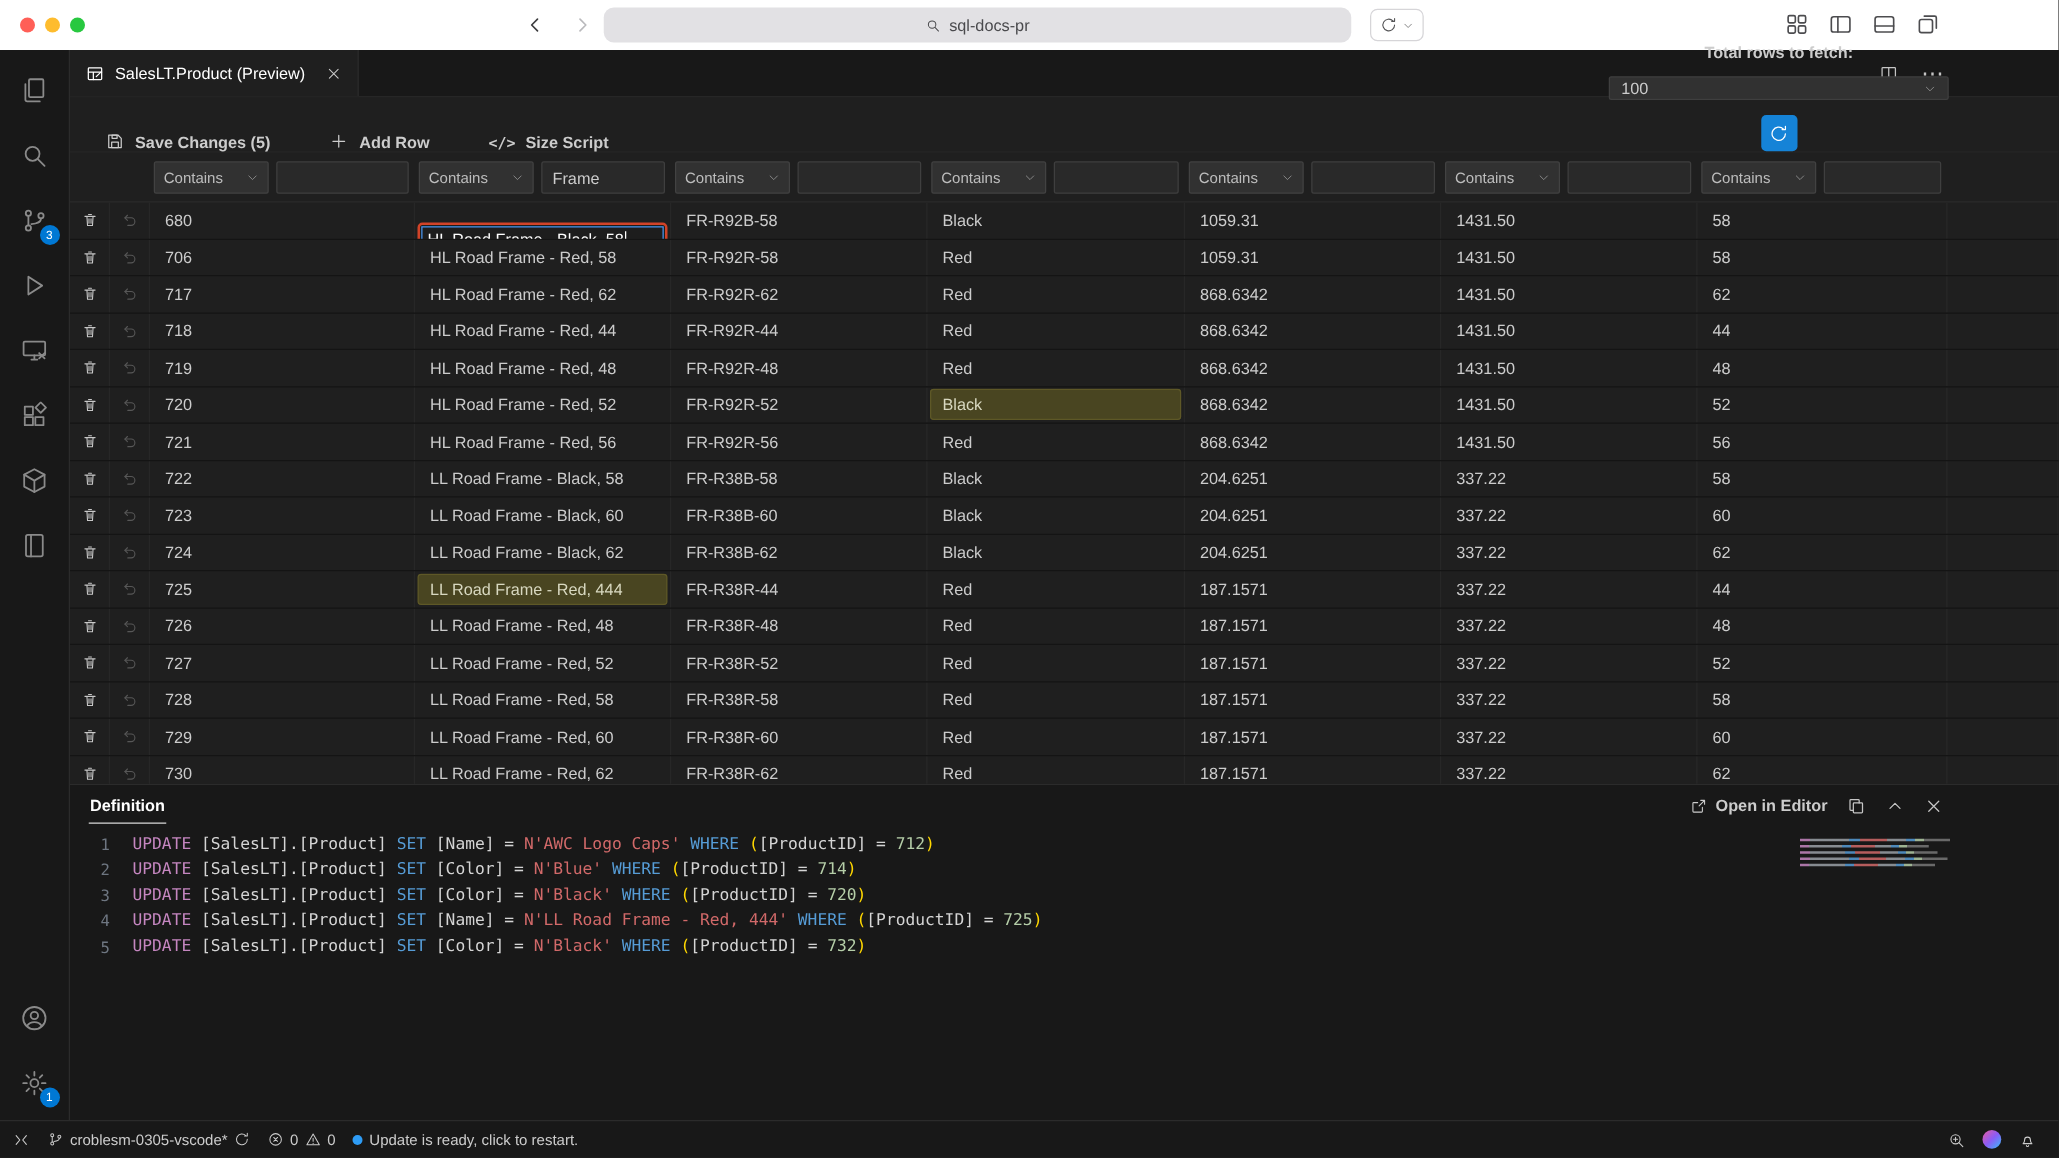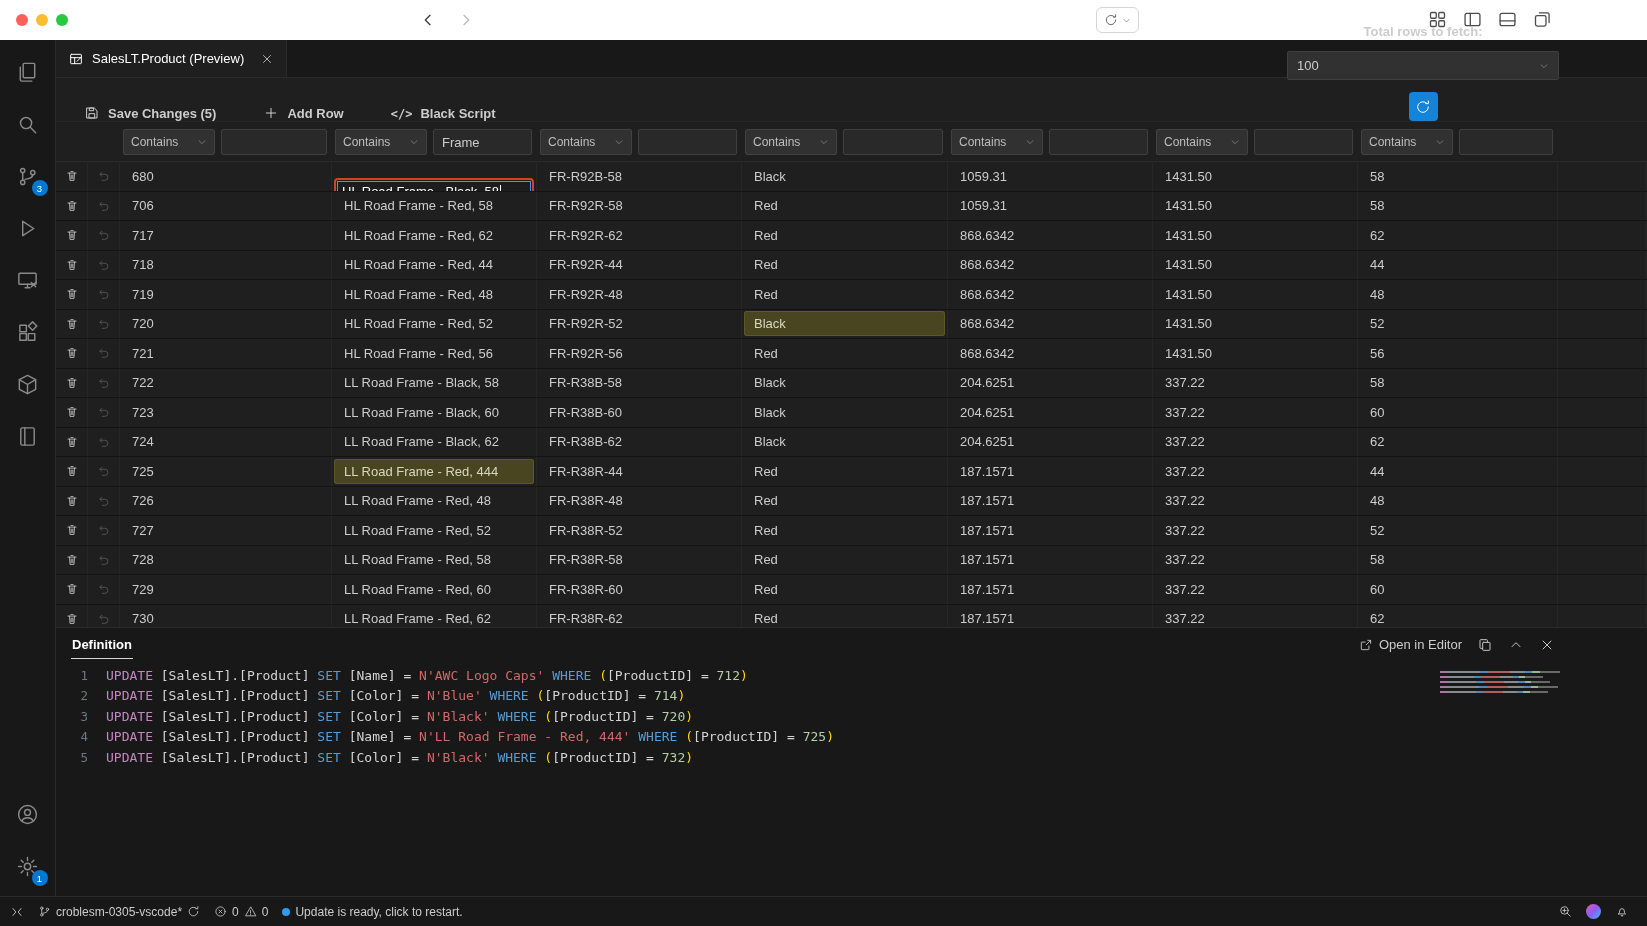--- a/index.html
+++ b/index.html
@@ -35,21 +35,21 @@
   .tab-bar{height:38px;background:#181818;border-bottom:1px solid #2b2b2b;display:flex;align-items:stretch;}
   .tab{display:flex;align-items:center;gap:8px;padding:0 12px;background:#1f1f1f;border-right:1px solid #2b2b2b;color:#ffffff;font-size:13px;}
   .tab .tab-close{color:#c5c5c5;margin-left:8px;}
   .tab-actions{margin-left:auto;display:flex;align-items:center;gap:18px;color:#c5c5c5;padding-right:92px;}
   .ellipsis{font-size:18px;line-height:1;color:#c5c5c5;}
 
   .toolbar{height:44px;display:flex;align-items:flex-end;gap:47px;padding:0 88px 0 28px;background:#1f1f1f;border-bottom:1px solid #262626;color:#cccccc;font-size:13px;}
   .tb-btn{display:flex;align-items:center;gap:8px;cursor:pointer;white-space:nowrap;font-weight:600;}
   .code-glyph{font-family:"DejaVu Sans Mono",monospace;font-size:12px;color:#cccccc;}
   .tb-right{margin-left:auto;display:flex;align-items:center;gap:12px;flex-direction:column;}
-  .rows-select{width:272px;height:29px;background:#313131;border:1px solid #3f3f3f;border-radius:2px;display:flex;align-items:center;justify-content:space-between;padding:0 9px;color:#cccccc;font-size:13px;}
+  .rows-select{width:272px;height:19px;background:#313131;border:1px solid #3f3f3f;border-radius:2px;display:flex;align-items:center;justify-content:space-between;padding:0 9px;color:#cccccc;font-size:13px;}
   .refresh-btn{width:29px;height:29px;border-radius:4px;background:#1583d7;color:#ffffff;display:flex;align-items:center;justify-content:center;}
 
   
   .grid-cols{display:grid;grid-template-columns:32px 32px 212px 205px 205px 206px 205px 205px 200px 1fr;}
   .grid-header{height:30px;border-bottom:1px solid #262626;}
   .hcell{display:flex;align-items:center;justify-content:center;color:#e6e6e6;font-size:13px;font-weight:700;}
   .hcell.gutter{justify-content:flex-start;padding-left:6px;color:#c5c5c5;}
   .filter-row{height:40px;border-bottom:1px solid #2b2b2b;align-items:center;}
   .fcell{display:flex;align-items:center;gap:6px;padding:0 5px 0 3px;height:40px;}
   .filter-select{flex:0 0 92px;height:26px;background:#313131;border:1px solid #424242;border-radius:2px;display:flex;align-items:center;justify-content:space-between;padding:0 7px;color:#bdbdbd;font-size:12px;cursor:pointer;}
@@ -67,34 +67,34 @@
   .dirty .cell-box{background:#494521;box-shadow:inset 0 0 0 1px #5e5827;}
   .dirty .cell-text{color:#d8d8c0;}
   .editing .cell-box{border:2px solid #d14328;padding:1px;background:#1d1d1d;border-radius:4px;height:27px;margin-top:30px;}
   .editing .cell-text{flex:1;border:1px solid #4896f0;height:21px;line-height:19px;padding:0 4px;color:#ffffff;}
   .editing .cell-text::after{content:"";display:inline-block;width:1px;height:13px;background:#ffffff;margin-left:1px;vertical-align:-2px;}
 
   
   .panel{flex:1;background:#181818;border-top:1px solid #2b2b2b;display:flex;flex-direction:column;min-height:0;justify-content:flex-end;}
   .panel-header{height:33px;display:flex;align-items:center;padding:0 92px 0 15px;}
   .panel-tab{color:#ffffff;font-size:13px;font-weight:700;padding:7px 1px 6px;border-bottom:1.5px solid #d7d7d7;cursor:pointer;}
-  .panel-actions{margin-left:auto;display:flex;align-items:center;gap:15px;color:#c5c5c5;}
+  .panel-actions{margin-left:auto;display:flex;align-items:center;gap:15px;color:#c5c5c5;font-weight:bold;}
   .panel-link{display:flex;align-items:center;gap:6px;font-size:13px;color:#cccccc;cursor:pointer;}
   .code-area{flex:1;position:relative;padding-top:5px;font-family:"DejaVu Sans Mono",monospace;font-size:13px;}
   .code-line{display:flex;height:20.4px;line-height:20.4px;white-space:pre;}
   .ln-num{flex:none;width:50px;text-align:right;padding-right:18px;color:#6e7681;font-size:12.5px;}
   .tk-k1{color:#c586c0;} .tk-k2{color:#569cd6;} .tk-id{color:#d4d4d4;} .tk-pl{color:#d4d4d4;}
   .tk-str{color:#d16969;} .tk-num{color:#b5cea8;} .tk-par{color:#ffd700;}
   .minimap{position:absolute;top:7px;right:87px;width:120px;}
   .mm-line{height:2px;margin:3px 0;opacity:.85;background:linear-gradient(90deg,#c586c0 0 7%,#9aa0a6 7% 33%,#569cd6 33% 40%,#d16969 40% 58%,#9aa0a6 58% 71%,#569cd6 71% 77%,#b5cea8 77% 83%,#777 83% 100%);}
   .mm-line:nth-child(2){width:103px;} .mm-line:nth-child(3){width:110px;} .mm-line:nth-child(4){width:118px;} .mm-line:nth-child(5){width:108px;}
 
   
   .status-bar{position:absolute;left:0;right:0;bottom:0;height:30px;background:#181818;border-top:1px solid #2b2b2b;display:flex;align-items:center;justify-content:space-between;padding:0 18px 0 10px;color:#cccccc;font-size:12px;z-index:6;}
-  .sb-left,.sb-right{display:flex;align-items:flex-start;gap:14px;}
+  .sb-left,.sb-right{display:flex;align-items:center;gap:14px;}
   .sb-item{display:flex;align-items:center;gap:5px;cursor:pointer;white-space:nowrap;}
   .dot{width:8px;height:8px;border-radius:50%;background:#2e9cf5;display:inline-block;}
   .copilot-icon{width:15px;height:15px;border-radius:50%;background:linear-gradient(135deg,#e85aa0 0%,#8b5cf6 50%,#38bdf8 100%);}
 </style>
 </head>
 <body>
 
 <div class="screen">
 
   <div class="browser-bar">
@@ -107,20 +107,27 @@
       <span class="nav-btn">
           <svg class="i16" viewBox="0 0 24 24" style="stroke-width:2">
             <path d="M15 5 8 12l7 7"></path>
           </svg>
         </span>
       <span class="nav-btn fwd">
           <svg class="i16" viewBox="0 0 24 24" style="stroke-width:2">
             <path d="M9 5l7 7-7 7"></path>
           </svg>
         </span>
+    </div>
+    <div class="address-bar">
+      <svg class="i13" viewBox="0 0 24 24">
+          <circle cx="10.5" cy="10.5" r="5.5"></circle>
+          <path d="M14.7 14.7 20 20"></path>
+        </svg>
+      <span>sql-docs-pr</span>
     </div>
     <div class="addr-side">
       <svg class="i14" viewBox="0 0 24 24">
           <path d="M20 12a8 8 0 1 1-2.3-5.6"></path>
           <path d="M20 3v4h-4"></path>
         </svg>
       <svg style="width:9px;height:9px" viewBox="0 0 24 24">
           <path d="M5 9l7 7 7-7"></path>
         </svg>
     </div>
@@ -251,21 +258,21 @@
         <span>Save Changes (5)</span>
       </span>
       <span class="tb-btn">
         <svg class="i16" viewBox="0 0 24 24">
             <path d="M12 5v14M5 12h14"></path>
           </svg>
         <span>Add Row</span>
       </span>
       <span class="tb-btn">
         <span class="code-glyph">&lt;/&gt;</span>
-        <span>Black Script</span>
+        <span>Size Script</span>
       </span>
       <div class="tb-right">
         <span style="font-weight:600;">Total rows to fetch:</span>
         <div class="rows-select">
           <span>100</span>
           <svg style="width:10px;height:10px;color:#9d9d9d" viewBox="0 0 24 24">
               <path d="M5 9l7 7 7-7"></path>
             </svg>
         </div>
         <div class="refresh-btn">

